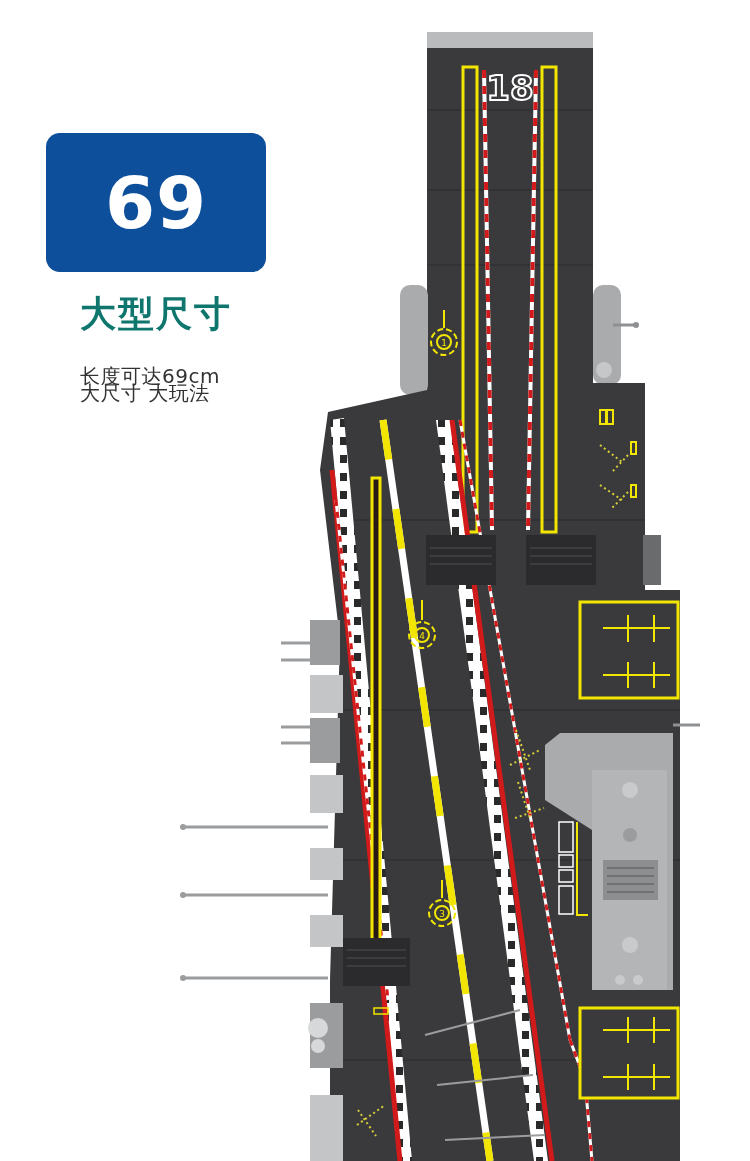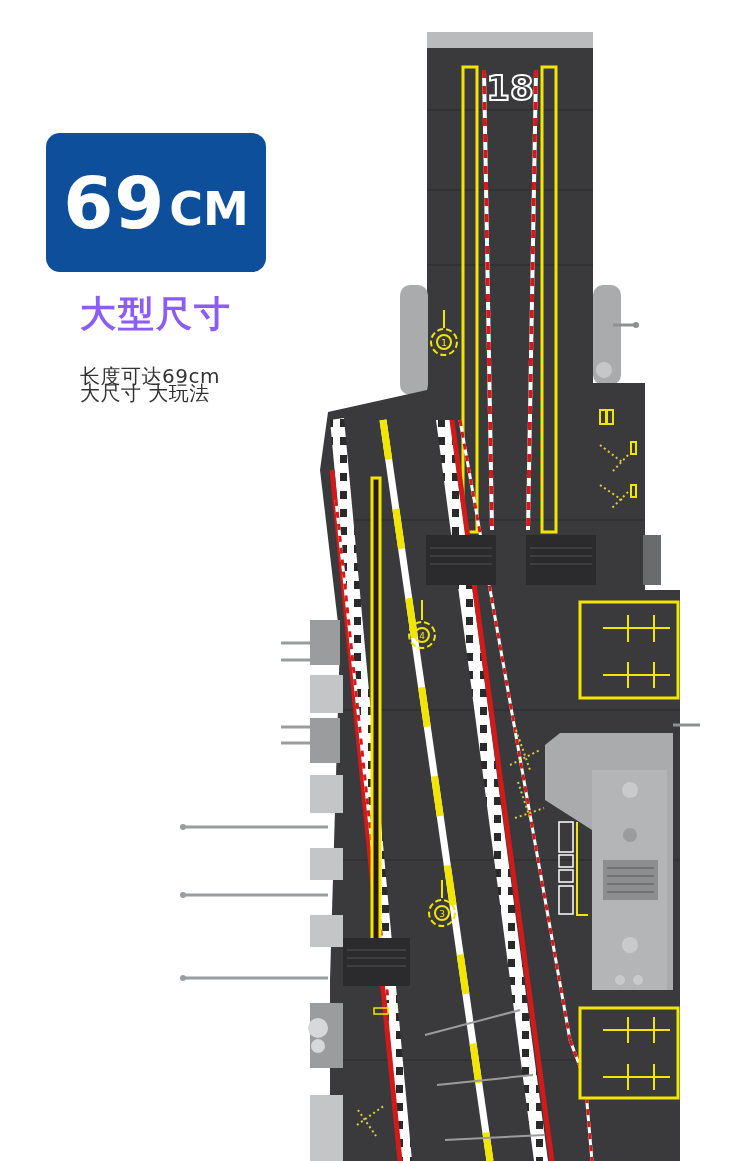--- a/index.html
+++ b/index.html
@@ -6,34 +6,33 @@
   body { width: 750px; height: 1161px; position: relative; overflow: hidden; font-family: "DejaVu Sans", sans-serif; }
   .size-badge {
     position: absolute; left: 46px; top: 133px; width: 220px; height: 139px;
     background: #0d4f9a; border-radius: 14px;
     display: flex; align-items: center; justify-content: center;
     color: #ffffff;
   }
   .size-badge .num { font-family: "DejaVu Sans", sans-serif; font-weight: bold; font-size: 72px; letter-spacing: 1px; }
   .size-badge .unit { font-family: "DejaVu Sans", sans-serif; font-weight: bold; font-size: 46px; margin-left: 4px; margin-top: 12px; }
   .headline {
-    position: absolute; left: 80px; top: 290px; font-size: 36px; font-weight: bold; color: #8b5cf6;
+    position: absolute; left: 80px; top: 290px; font-size: 36px; font-weight: bold; color: #0f766e;
     letter-spacing: 2px;
   }
   .desc { position: absolute; left: 80px; font-size: 20px; color: #333333; letter-spacing: 0.5px; text-align: center; }
   .desc.l1 { top: 363px; }
   .desc.l2 { top: 380px; }
   .ship { position: absolute; left: 0; top: 0; width: 750px; height: 1161px; }
 </style>
 </head>
 <body>
 
 <div class="size-badge">
   <span class="num">69</span>
-  <span class="unit">CM</span>
 </div>
 
 <div class="headline">大型尺寸</div>
 <div class="desc l1">长度可达69cm</div>
 <div class="desc l2">大尺寸 大玩法</div>
 
 <svg class="ship" viewBox="0 0 750 1161" xmlns="http://www.w3.org/2000/svg">
   <defs>
     <pattern id="ladder" width="14" height="18" patternUnits="userSpaceOnUse">
       <rect width="14" height="18" fill="#ffffff"></rect>

